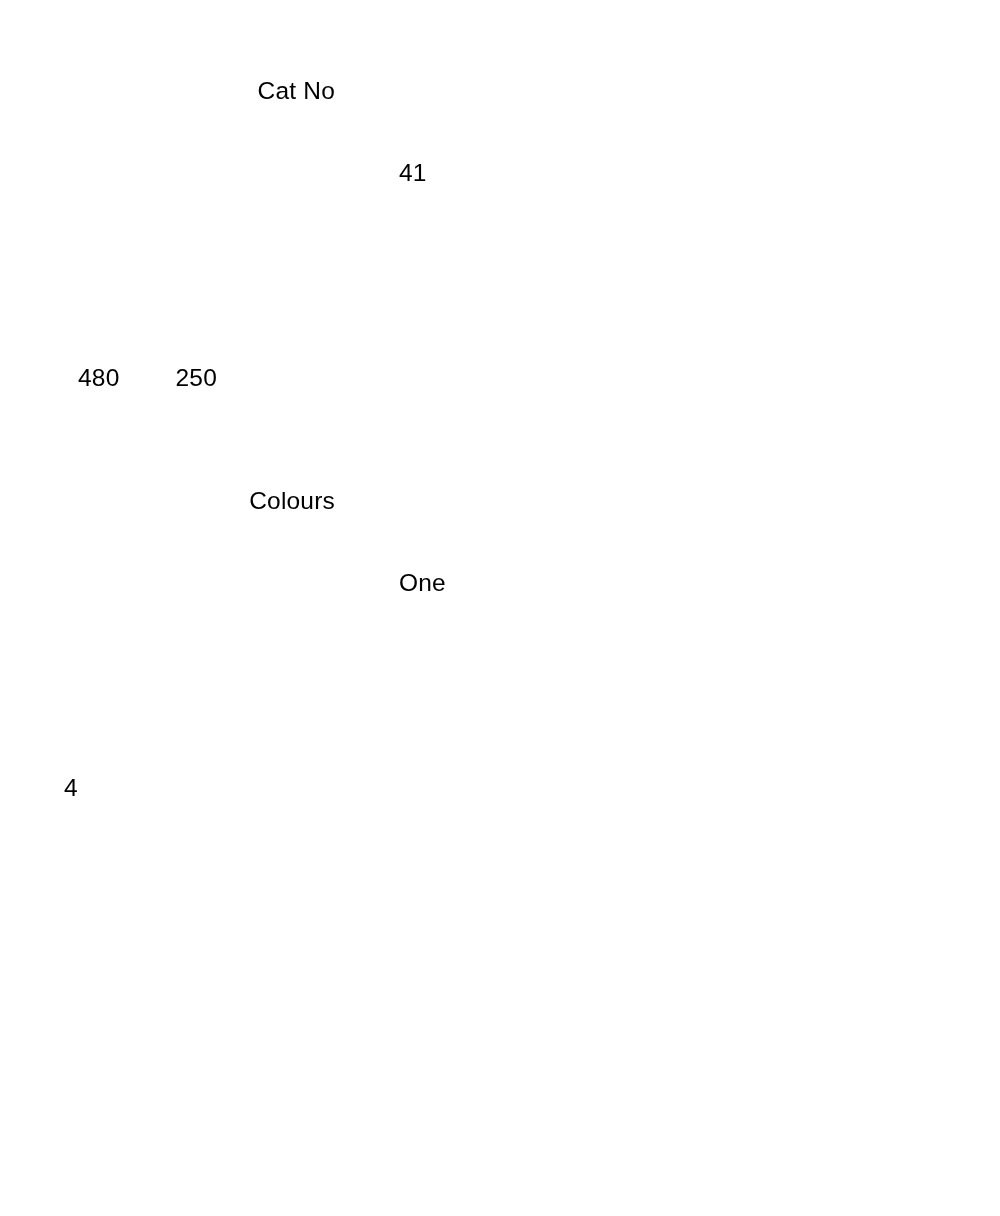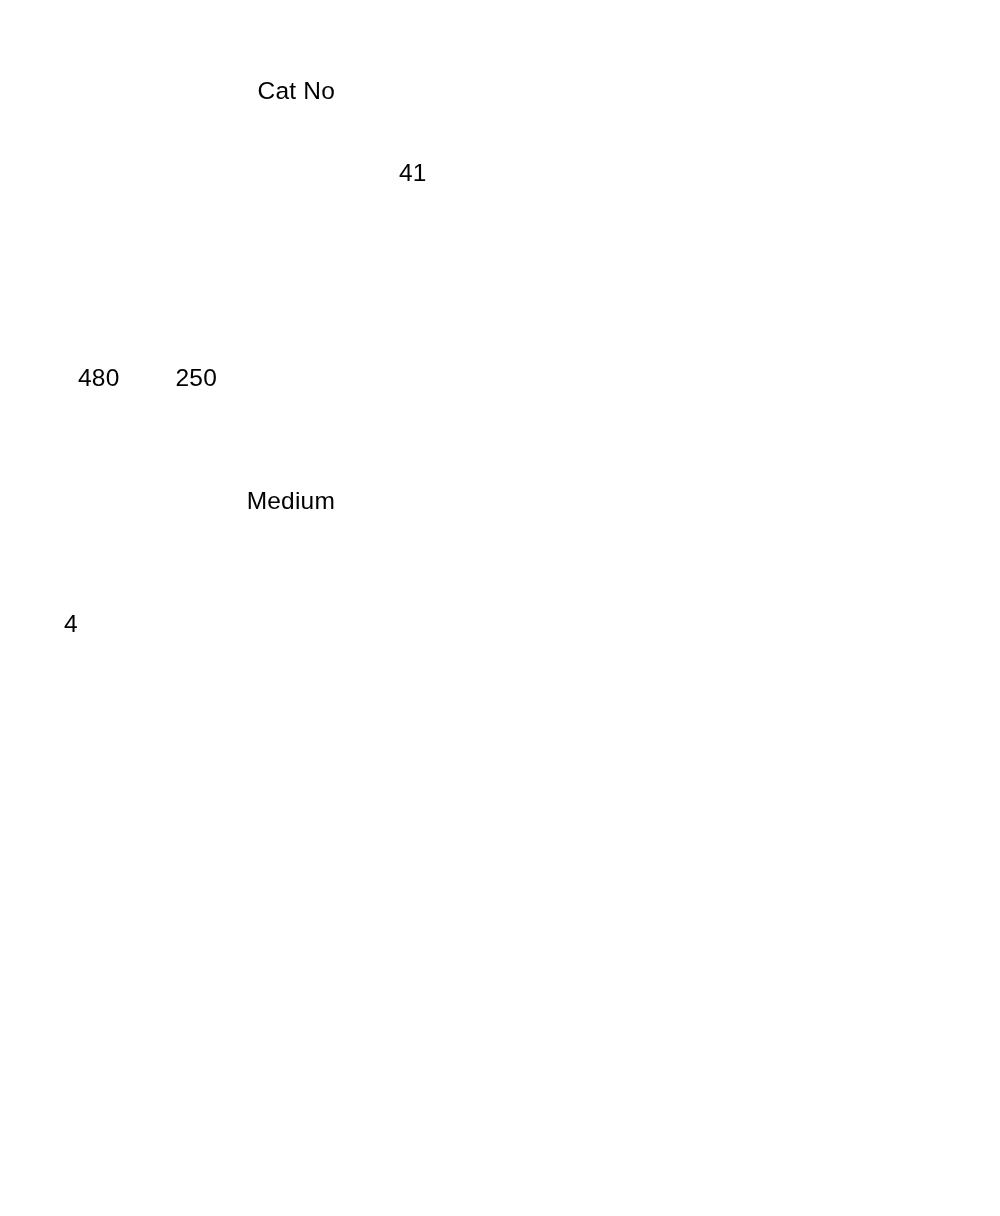--- a/index.html
+++ b/index.html
@@ -67,21 +67,24 @@
     </div>
 
 
     <div class="row">
       <div class="value">
         <span class="line">  480        250</span>
       </div>
     </div>
 
     <div class="row">
-      <div class="label">Medium</div>
+      <div class="label">Colours</div>
+      <div class="value">
+        <span class="line">One</span>
+      </div>
     </div>
 
     <div class="row">
       <div class="value">
         <span class="line">4</span>
         
       </div>
     </div>
 
   </div>

